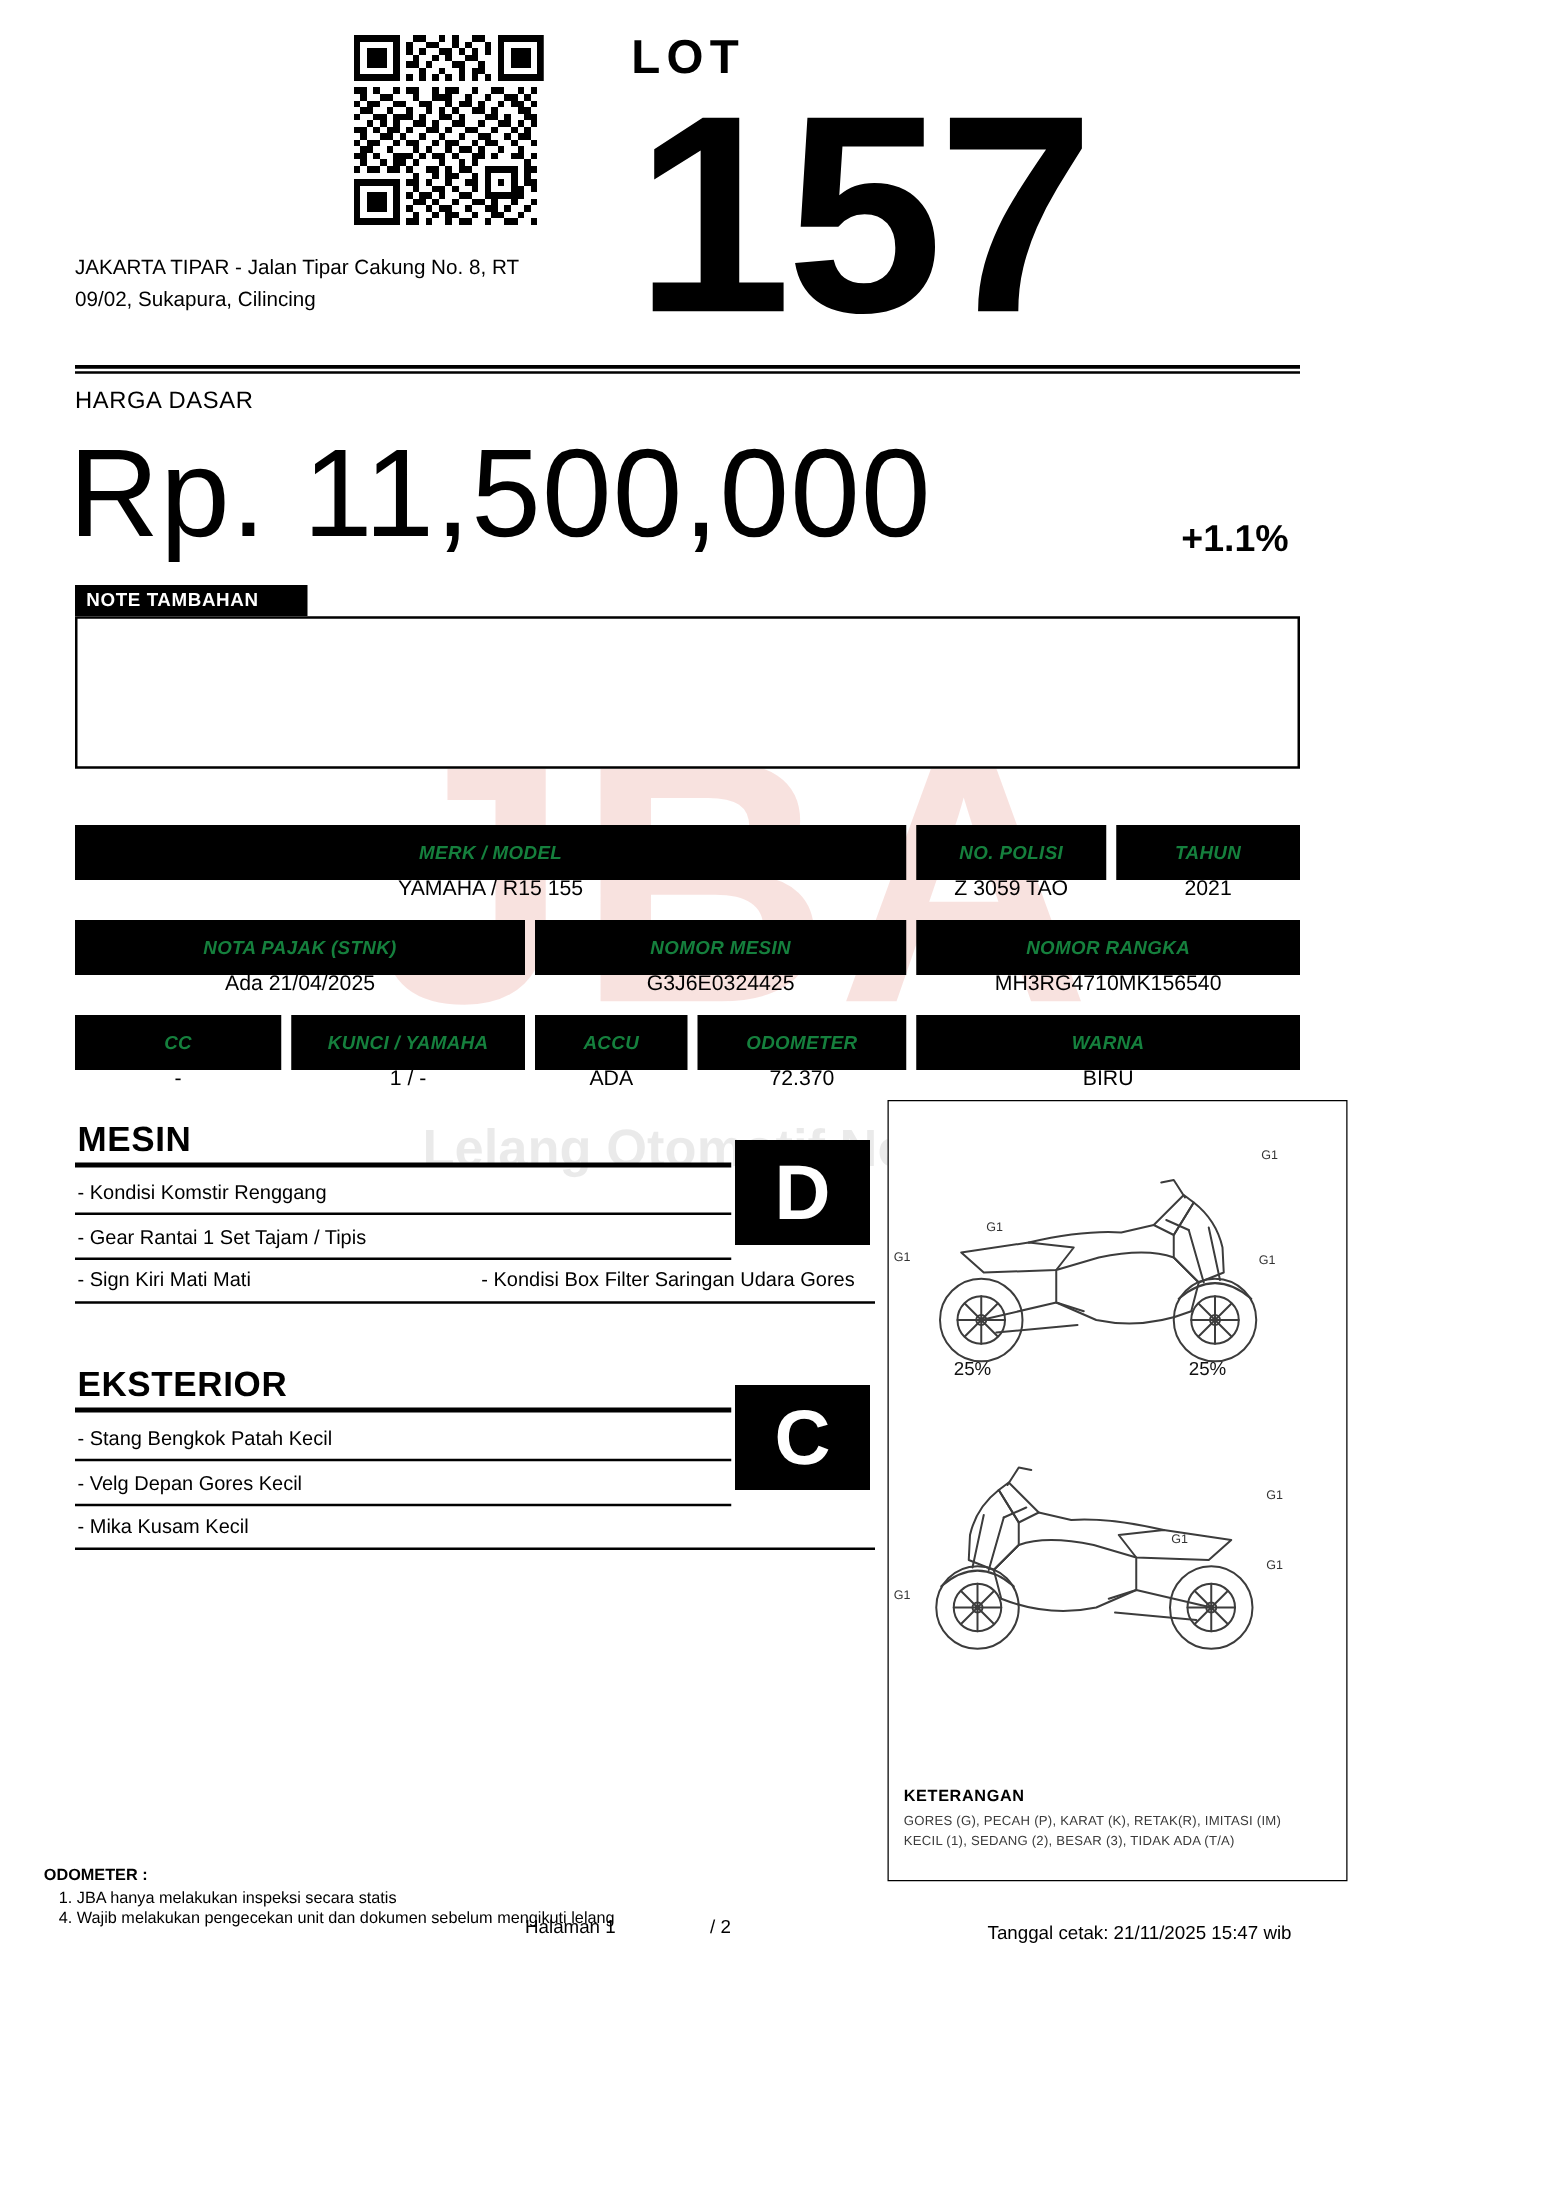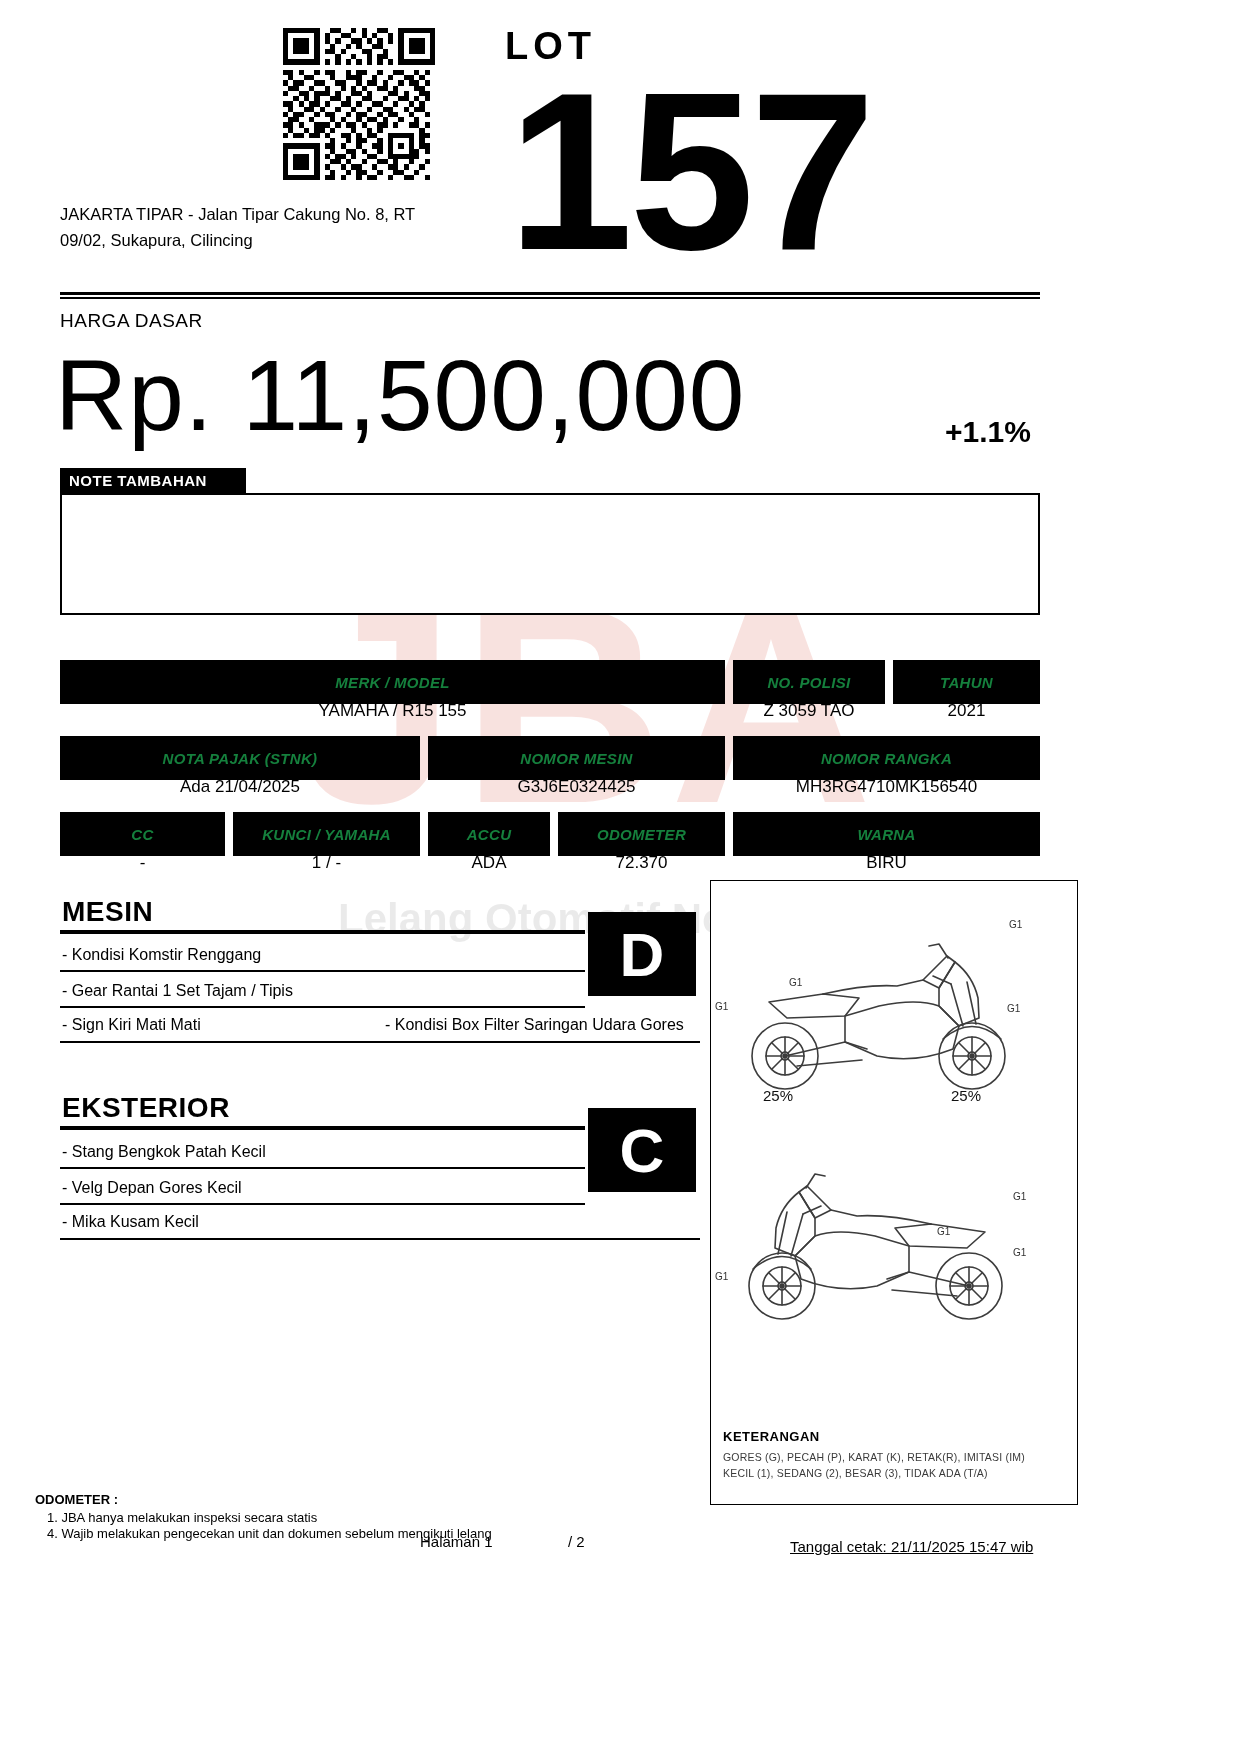--- a/index.html
+++ b/index.html
@@ -405,15 +405,15 @@
     <div class="abs ket-line" style="left:12px; top:570px;">GORES (G), PECAH (P), KARAT (K), RETAK(R), IMITASI (IM)</div>
     <div class="abs ket-line" style="left:12px; top:586px;">KECIL (1), SEDANG (2), BESAR (3), TIDAK ADA (T/A)</div>
   </div>
 
   <div class="abs catatan-title" style="left:35px; top:1492px;">ODOMETER :</div>
   <div class="abs catatan-item" style="left:47px; top:1510px;">1. JBA hanya melakukan inspeksi secara statis</div>
   <div class="abs catatan-item" style="left:47px; top:1526px;">4. Wajib melakukan pengecekan unit dan dokumen sebelum mengikuti lelang</div>
 
   <div class="abs footer-text" style="left:420px; top:1533px;">Halaman 1</div>
   <div class="abs footer-text" style="left:568px; top:1533px;">/ 2</div>
-  <div class="abs footer-text" style="left:790px; top:1538px;text-decoration:underline;">Tanggal cetak: 21/11/2025 15:47 wib</div>
+  <div class="abs footer-text" style="left:790px; top:1538px;">Tanggal cetak: 21/11/2025 15:47 wib</div>
 
 </div>
 
 </body></html>

